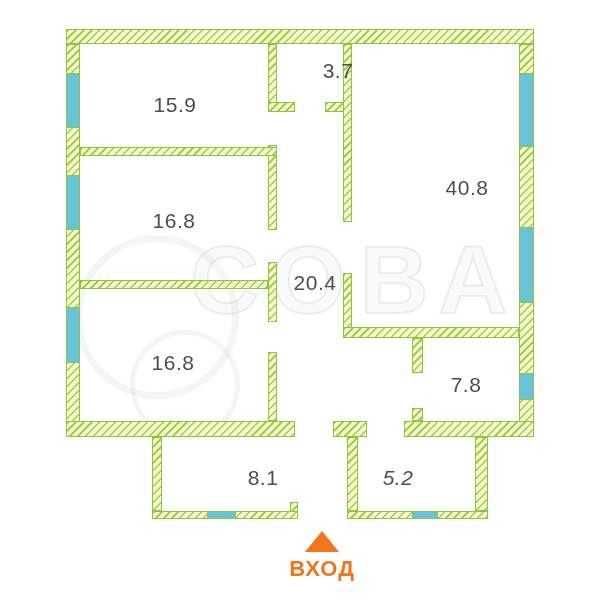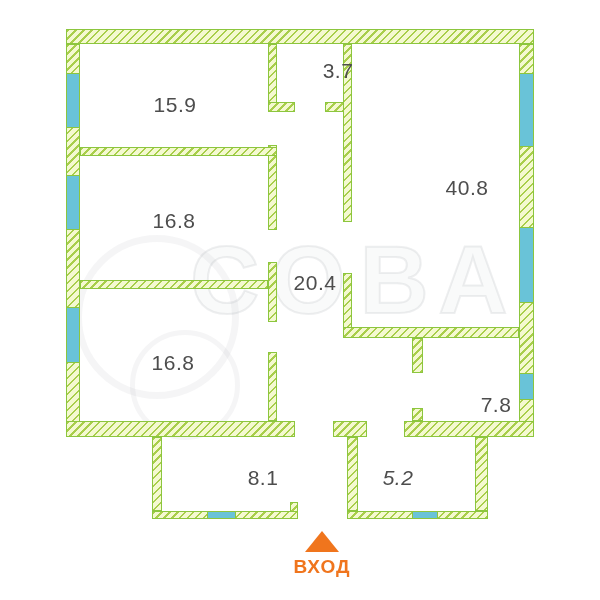--- a/index.html
+++ b/index.html
@@ -37,21 +37,21 @@
     border:7px solid rgba(170,175,180,0.12);
   }
   #entrance-arrow{
     position:absolute;width:0;height:0;z-index:6;
     border-left:17px solid transparent;
     border-right:17px solid transparent;
     border-bottom:21px solid var(--entrance-color);
   }
   #entrance-label{
     position:absolute;transform:translateX(-50%);z-index:6;
-    color:var(--entrance-color);font-weight:bold;font-size:19px;
+    color:var(--entrance-color);font-weight:bold;font-size:22px;
     letter-spacing:1px;
   }
 </style>
 </head>
 <body>
 
 <div id="stage" style="--bg: #ffffff; --wall-fill: #F4F9D0; --wall-hatch: #A9CE4B; --wall-border: #8CC63E; --window-fill: #69C3D8; --label-color: #4D4D4D; --entrance-color: #F0751D;">
   <div class="wm-circle" style="left:75px;top:235px;width:150px;height:150px;"></div>
   <div class="wm-circle" style="left:130px;top:330px;width:100px;height:100px;border-width:5px;"></div>
   <div class="watermark">СОВА</div>
@@ -93,20 +93,20 @@
       <div class="window" style="left: 207px; top: 511px; width: 29px; height: 8px; z-index: 3;"></div>
       <div class="window" style="left: 412px; top: 511px; width: 26px; height: 8px; z-index: 3;"></div>
     </div>
   <div id="labels-layer">
       <div class="room-label" style="left: 175px; top: 74px; margin-top: 31px;">15.9</div>
       <div class="room-label" style="left: 310px; top: 71px; margin-left: 28px;">3.7</div>
       <div class="room-label" style="left: 438px; top: 188px; margin-left: 29px;">40.8</div>
       <div class="room-label" style="left: 174px; top: 221px;">16.8</div>
       <div class="room-label" style="left: 315px; top: 283px;">20.4</div>
       <div class="room-label" style="left: 173px; top: 363px;">16.8</div>
-      <div class="room-label" style="left: 466px; top: 405px; margin-left: 30px;">7.8</div>
+      <div class="room-label" style="left: 466px; top: 385px;">7.8</div>
       <div class="room-label" style="left: 263px; top: 478px;">8.1</div>
       <div class="room-label" style="left: 398px; top: 478px; font-style: italic;">5.2</div>
     </div>
 
   <div id="entrance-arrow" style="left: 305px; top: 531px;"></div>
   <div id="entrance-label" style="left: 322px; top: 556px;">ВХОД</div>
 </div>
 
 </body></html>

